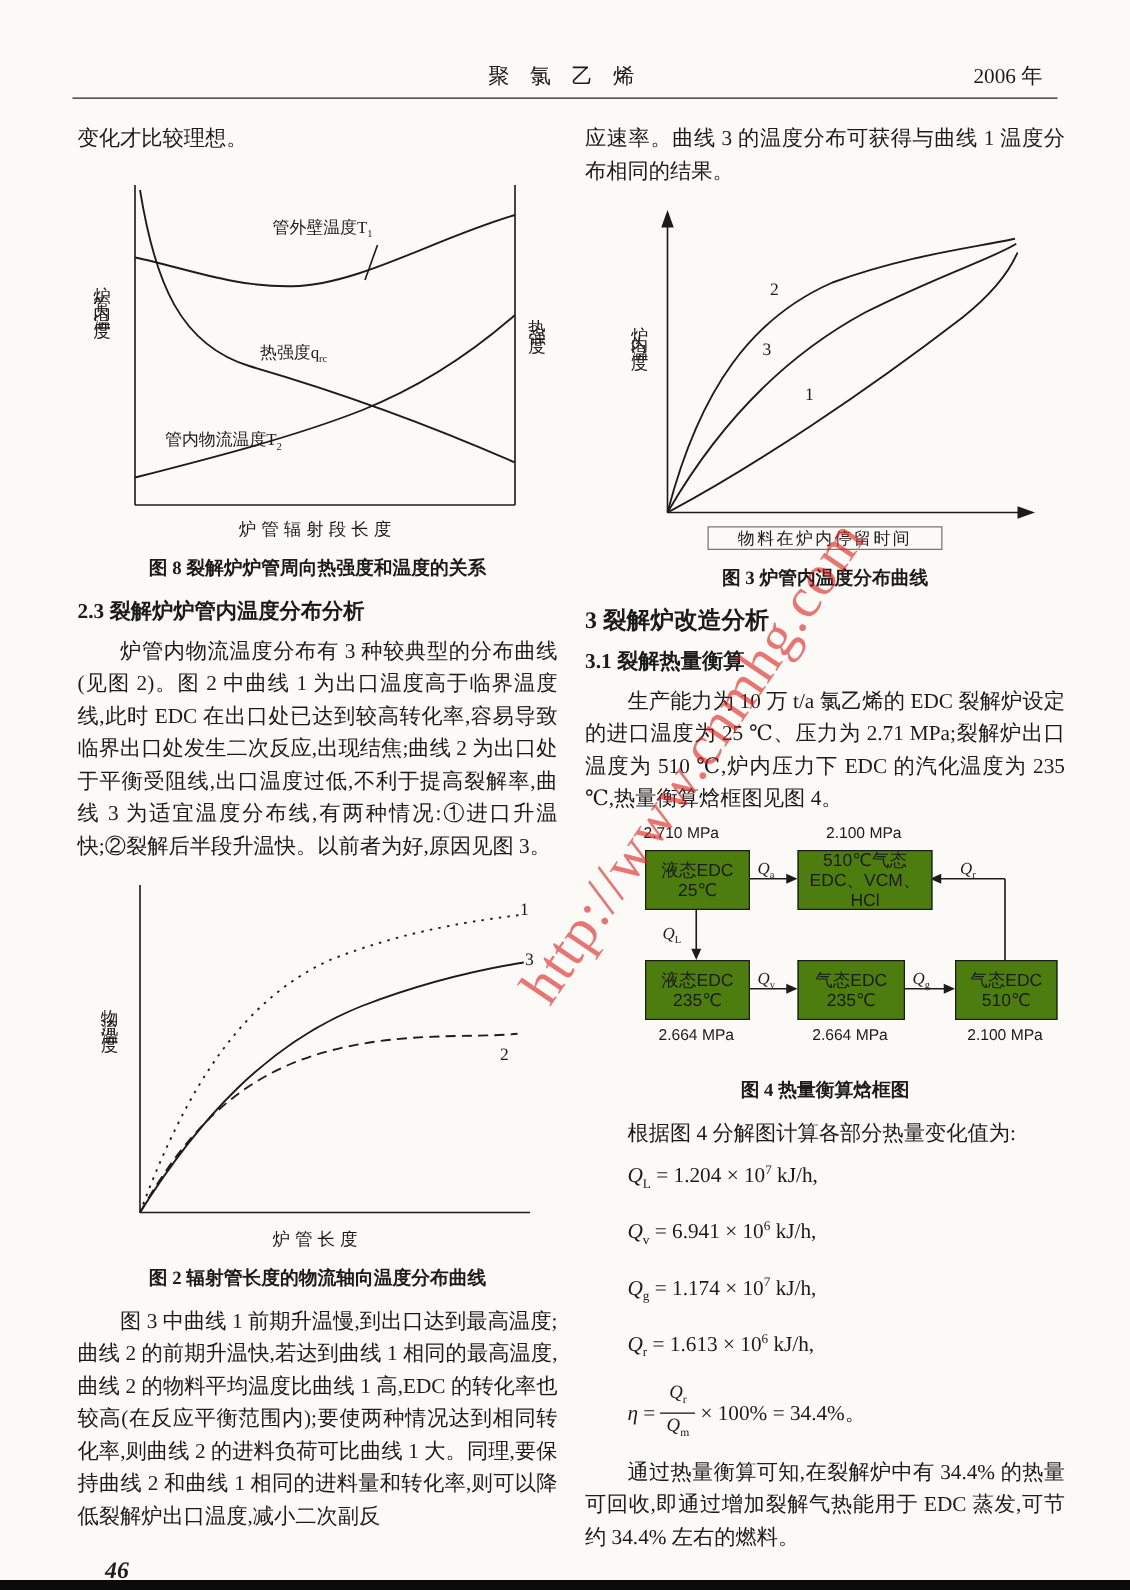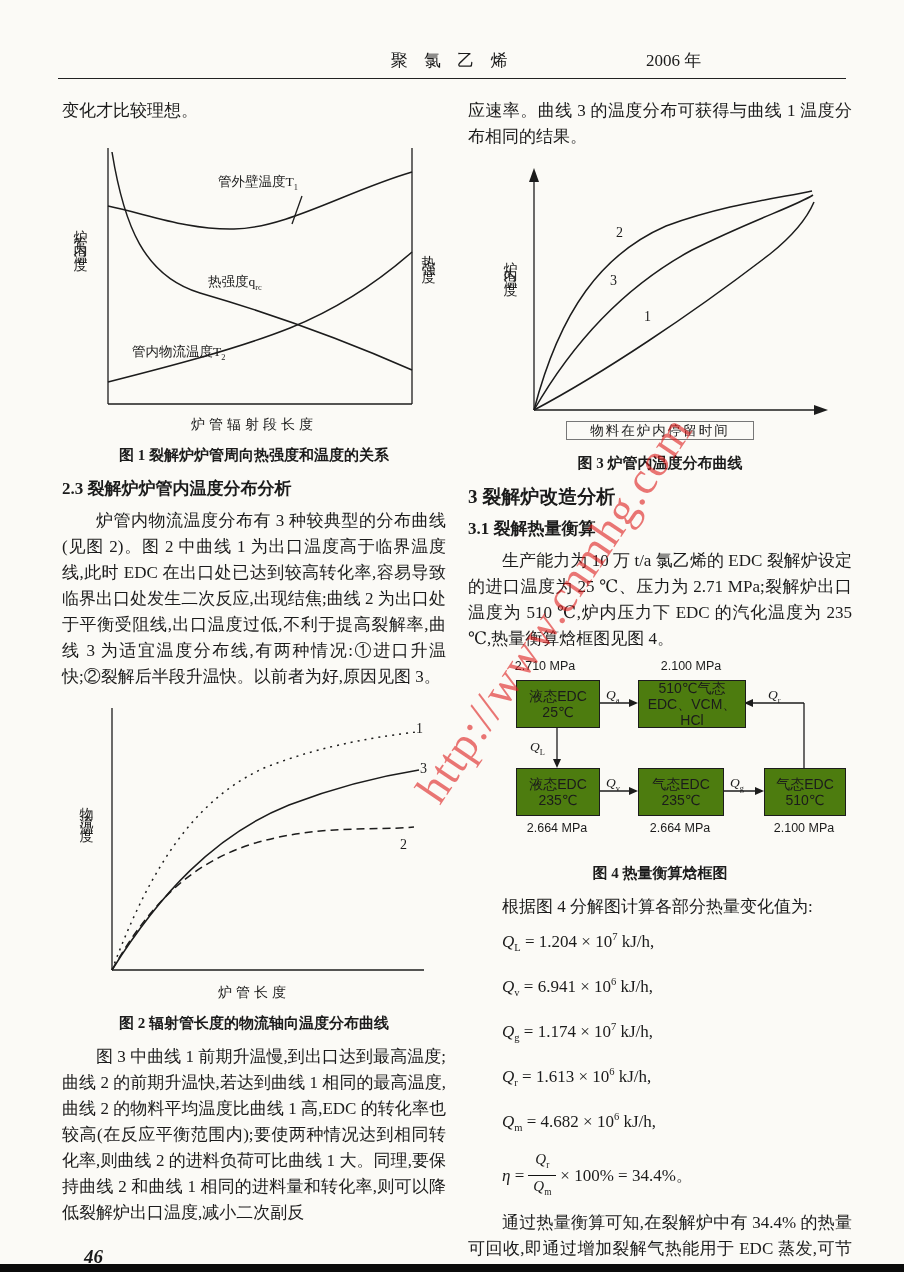--- a/index.html
+++ b/index.html
@@ -10,21 +10,21 @@
     font-family:"Liberation Serif","DejaVu Serif",serif;
     font-size:17px;line-height:26px;
   }
   
   .header{
     position:absolute;left:58px;top:40px;width:788px;height:34px;
     border-bottom:1.4px solid #222;
     display:grid;grid-template-columns:1fr auto 1fr;align-items:end;padding-bottom:4px;
   }
   .header .journal{grid-column:2;letter-spacing:6px;font-size:17px;}
-  .header .year{grid-column:3;text-align:center;font-size:17px;padding-right:12px;}
+  .header .year{grid-column:3;text-align:right;font-size:17px;padding-right:12px;}
   
   .col{position:absolute;top:98px;width:384px;text-align:justify;}
   .col-left{left:62px;}
   .col-right{left:468px;}
   p{margin:0 0 6px 0;}
   p.indent{text-indent:2em;}
   .h-sec{font-weight:bold;margin:4px 0 6px 0;}
   .h-big{font-weight:bold;font-size:19px;margin:6px 0 6px 0;}
   .caption{font-weight:bold;font-size:15px;text-align:center;margin:4px 0 8px 0;}
   
@@ -91,21 +91,21 @@
         <path class="curve" d="M46,246 C105,231 175,213 228,192 C278,172 318,144 350,116"></path>
         <line class="axis" x1="240" y1="60" x2="230" y2="88" stroke-width="1"></line>
       </svg>
       <span class="overlay" style="left:156px;top:38px;"><span>管外壁温度T</span><sub>1</sub></span>
       <span class="overlay" style="left:146px;top:138px;"><span>热强度q</span><sub>rc</sub></span>
       <span class="overlay" style="left:70px;top:208px;"><span>管内物流温度T</span><sub>2</sub></span>
       <div class="vlabel" style="left:10px;top:82px;">炉管内温度</div>
       <div class="vlabel" style="left:358px;top:108px;">热强度</div>
       <div class="xlabel" style="top:276px;">炉管辐射段长度</div>
     </div>
-    <div class="caption">图 1  裂解炉炉管周向热强度和温度的关系</div>
+    <div class="caption">图 8  裂解炉炉管周向热强度和温度的关系</div>
 
     <div class="h-sec">2.3  裂解炉炉管内温度分布分析</div>
     <p class="indent" style="margin-bottom:10px;">炉管内物流温度分布有 3 种较典型的分布曲线(见图 2)。图 2 中曲线 1 为出口温度高于临界温度线,此时 EDC 在出口处已达到较高转化率,容易导致临界出口处发生二次反应,出现结焦;曲线 2 为出口处于平衡受阻线,出口温度过低,不利于提高裂解率,曲线 3 为适宜温度分布线,有两种情况:①进口升温快;②裂解后半段升温快。以前者为好,原因见图 3。</p>
 
     <div class="fig" style="height:306px;">
       <svg width="382" height="306" viewBox="0 0 382 306">
         <line class="axis" x1="50" y1="8" x2="50" y2="270"></line>
         <line class="axis" x1="50" y1="270" x2="362" y2="270"></line>
         <path class="curve" stroke-dasharray="2 5" d="M50,270 C88,168 132,100 202,68 C262,44 322,36 354,32"></path>
         <path class="curve" d="M50,270 C97,195 152,135 227,105 C287,82 332,74 357,70"></path>
@@ -203,21 +203,20 @@
       <span class="flow-label" style="left:262px;top:112px;"><span class="qvar">Q</span><sub>g</sub></span>
     </div>
     <div class="caption">图 4  热量衡算焓框图</div>
 
     <p class="indent" style="margin-bottom:2px;">根据图 4 分解图计算各部分热量变化值为:</p>
 
     <div class="eq-row"><span class="qvar">Q</span><sub>L</sub><span> = 1.204 × 10</span><sup>7</sup><span> kJ/h,</span></div>
     <div class="eq-row"><span class="qvar">Q</span><sub>v</sub><span> = 6.941 × 10</span><sup>6</sup><span> kJ/h,</span></div>
     <div class="eq-row"><span class="qvar">Q</span><sub>g</sub><span> = 1.174 × 10</span><sup>7</sup><span> kJ/h,</span></div>
     <div class="eq-row"><span class="qvar">Q</span><sub>r</sub><span> = 1.613 × 10</span><sup>6</sup><span> kJ/h,</span></div>
-    <div class="eq-row"><span class="qvar">Q</span><sub>m</sub><span> = 4.682 × 10</span><sup>6</sup><span> kJ/h,</span></div>
 
     <div class="eta-row">
       <span class="qvar">η</span>&nbsp;<span>=</span>
       <span class="frac">
         <span class="top"><span class="qvar">Q</span><sub>r</sub></span>
         <span class="bot"><span class="qvar">Q</span><sub>m</sub></span>
       </span>
       <span>× 100% = 34.4%。</span>
     </div>
 

